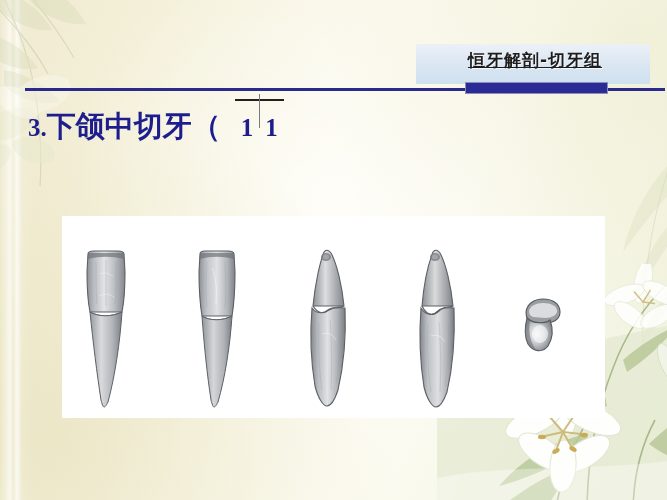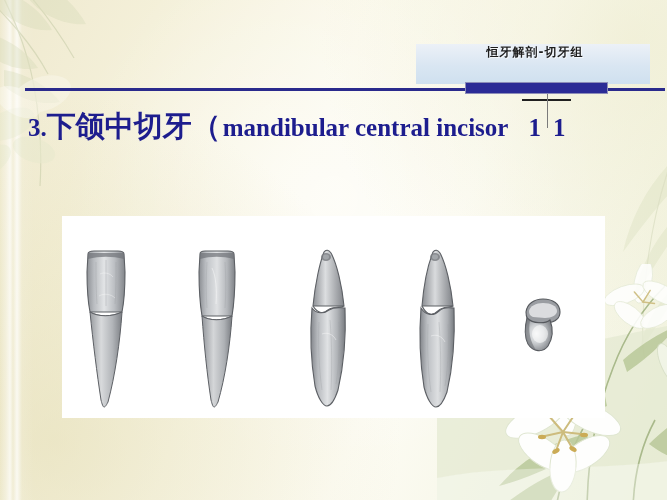--- a/index.html
+++ b/index.html
@@ -65,32 +65,33 @@
     position: absolute;
     left: 416px;
     top: 44px;
     width: 234px;
     height: 40px;
     background: linear-gradient(180deg, #ecf1f7 0%, #d9e6f2 55%, #cfe0ef 100%);
   }
   #header-title {
     position: absolute;
     left: 430px;
-    top: 36px;
+    top: 44px;
     width: 210px;
     height: 32px;
     line-height: 32px;
     text-align: center;
     font-family: "DejaVu Sans", sans-serif;
     font-weight: bold;
-    font-size: 12px;
+    font-size: 17px;
     color: #1d1d1d;
     letter-spacing: 1px;
     text-shadow: 1px 1px 0 rgba(255,255,255,0.65);
     white-space: nowrap;
+    text-decoration: underline;
   }
 
   
   #rule-thin {
     position: absolute;
     left: 25px;
     top: 88px;
     width: 640px;
     height: 3px;
     background: #2a2a8c;
@@ -284,21 +285,20 @@
 
   <div id="header-band"></div>
   <div id="header-title">恒牙解剖-切牙组</div>
 
   <div id="rule-thin"></div>
   <div id="rule-thick"></div>
 
   <div id="slide-title">
     <span>3.</span>
     <span id="title-text-cn">下颌中切牙（</span>
-    <span id="title-text-en">mandibular central incisor</span>
     <span class="notation">
       <span class="bar-top"></span>
       <span class="bar-mid"></span>
       <span class="num">1</span><span class="num">1</span>
     </span>
   </div>
 
   <div id="figure-panel">
 
     <svg class="tooth t1" viewBox="0 0 52 160">

